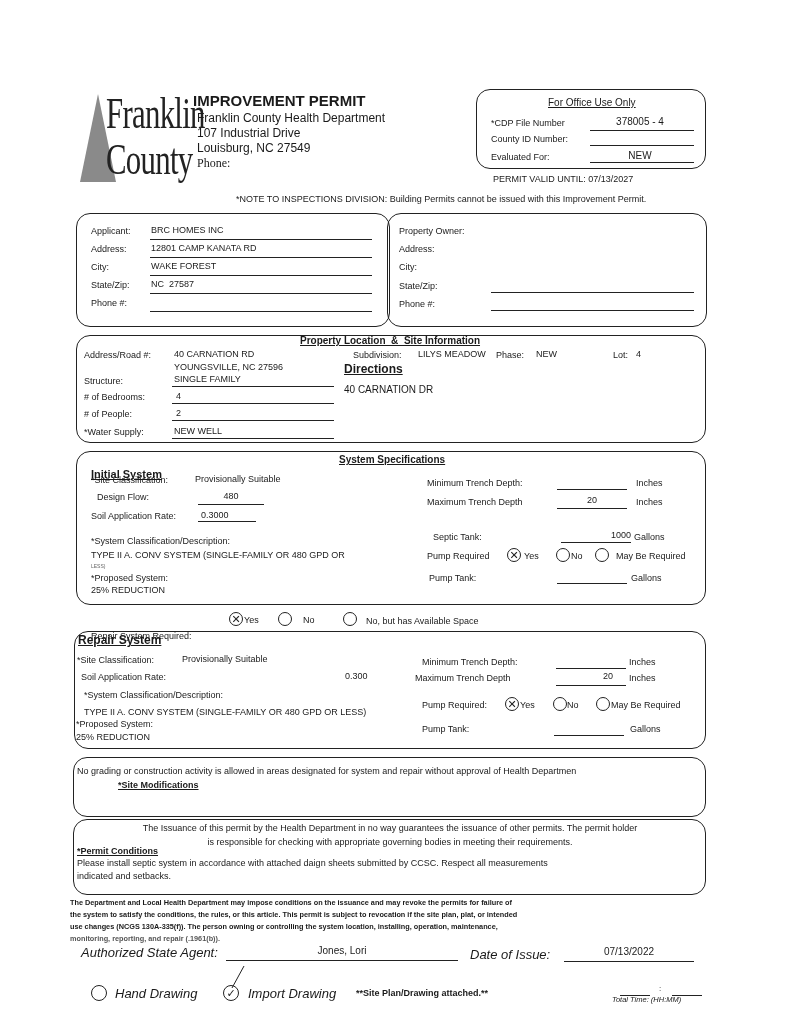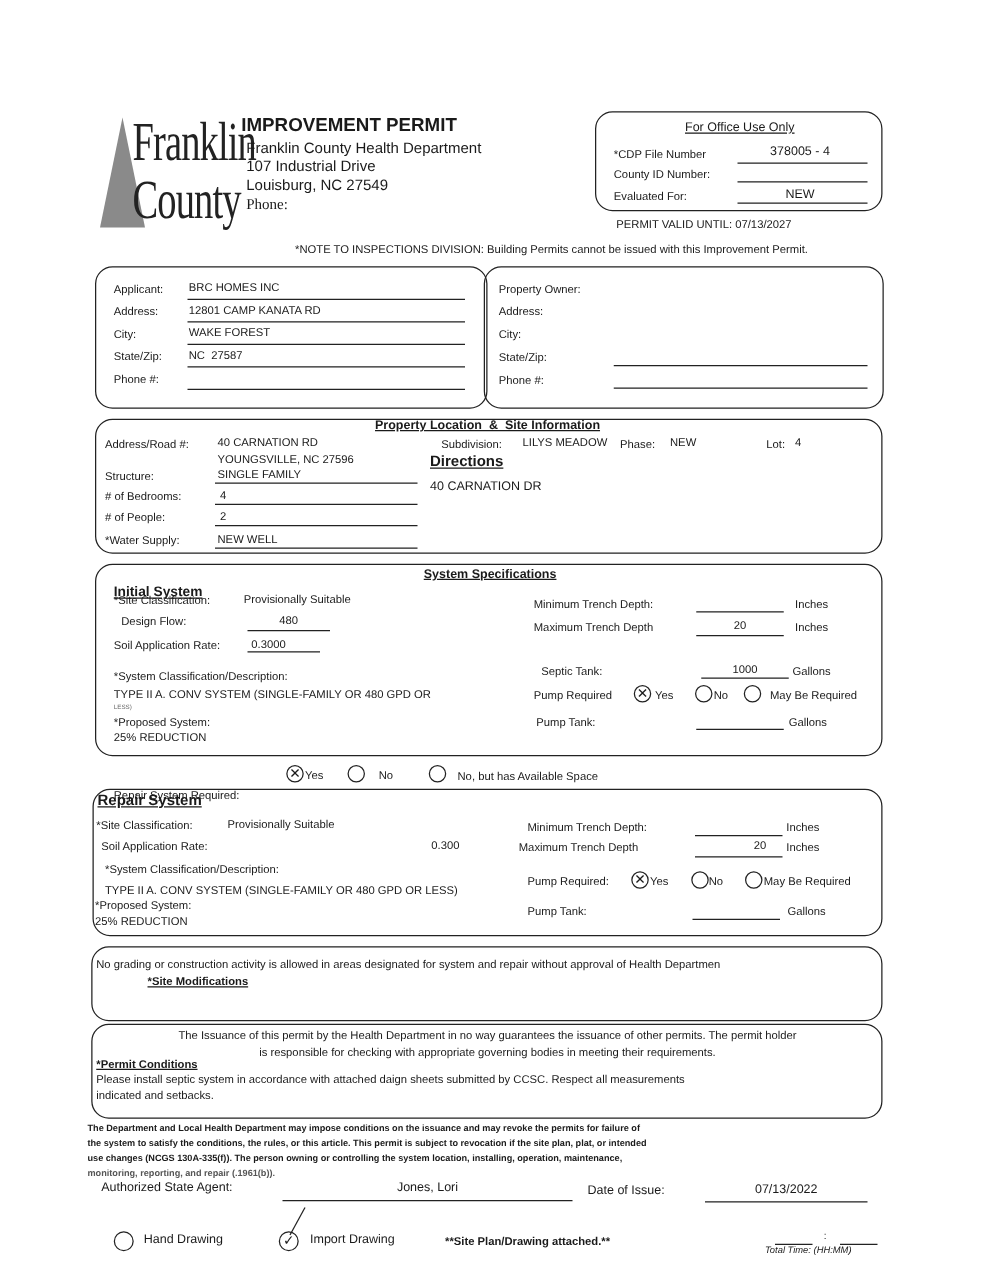--- a/index.html
+++ b/index.html
@@ -1,21 +1,21 @@
 <!DOCTYPE html>
 <html><head>
 <meta charset="utf-8">
 <style>
   html, body { margin:0; padding:0; background:#ffffff; }
   body { width:791px; height:1024px; position:relative; overflow:hidden;
          font-family:"Liberation Sans", sans-serif; color:#1a1a1a; }
   .abs { position:absolute; }
   .t9 { font-size:9px; }
   .t10 { font-size:10px; }
-  .t11 { font-size:10px; }
+  .t11 { font-size:13px;font-style:italic; }
   .t12 { font-size:12px; }
   .bold { font-weight:bold; }
   .ul { text-decoration:underline; }
   .box { position:absolute; border:1.4px solid #222; border-radius:14px; box-sizing:border-box; }
   .line { position:absolute; border-bottom:1.2px solid #222; height:0; }
   .circle { position:absolute; width:14px; height:14px; border:1.3px solid #222; border-radius:50%; box-sizing:border-box;
             font-size:11px; line-height:12px; text-align:center; font-weight:normal; }
   .logo-tree { position:absolute; left:80px; top:94px; width:0; height:0;
                border-left:18px solid transparent; border-right:18px solid transparent; border-bottom:88px solid #777; }
   .logo-word { position:absolute; font-family:"Liberation Serif", serif; letter-spacing:-1px; color:#222; transform:scaleX(0.7); transform-origin:left top; }
@@ -135,21 +135,21 @@
 
 <div class="abs t9" style="left:427px; top:478px;">Minimum Trench Depth:</div>
 <div class="line" style="left:557px; top:489px; width:70px;"></div>
 <div class="abs t9 bold" style="left:636px; top:478px; font-weight:normal;">Inches</div>
 <div class="abs t9" style="left:427px; top:497px;">Maximum Trench Depth</div>
 <div class="abs t9 center" style="left:557px; top:495px; width:70px;">20</div>
 <div class="line" style="left:557px; top:508px; width:70px;"></div>
 <div class="abs t9" style="left:636px; top:497px;">Inches</div>
 
 <div class="abs t9" style="left:433px; top:532px;">Septic Tank:</div>
-<div class="abs t9 center" style="left:561px; top:530px; width:70px;">1000</div>
+<div class="abs t9 center" style="left:561px; top:530px; width:70px;text-align:right;">1000</div>
 <div class="line" style="left:561px; top:542px; width:70px;"></div>
 <div class="abs t9" style="left:634px; top:532px;">Gallons</div>
 
 <div class="abs t9" style="left:427px; top:551px;">Pump Required</div>
 <div class="circle" style="left:507px; top:548px;">✕</div>
 <div class="abs t9" style="left:524px; top:551px;">Yes</div>
 <div class="circle" style="left:556px; top:548px;"></div>
 <div class="abs t9" style="left:571px; top:551px;">No</div>
 <div class="circle" style="left:595px; top:548px;"></div>
 <div class="abs t9" style="left:616px; top:551px;">May Be Required</div>

